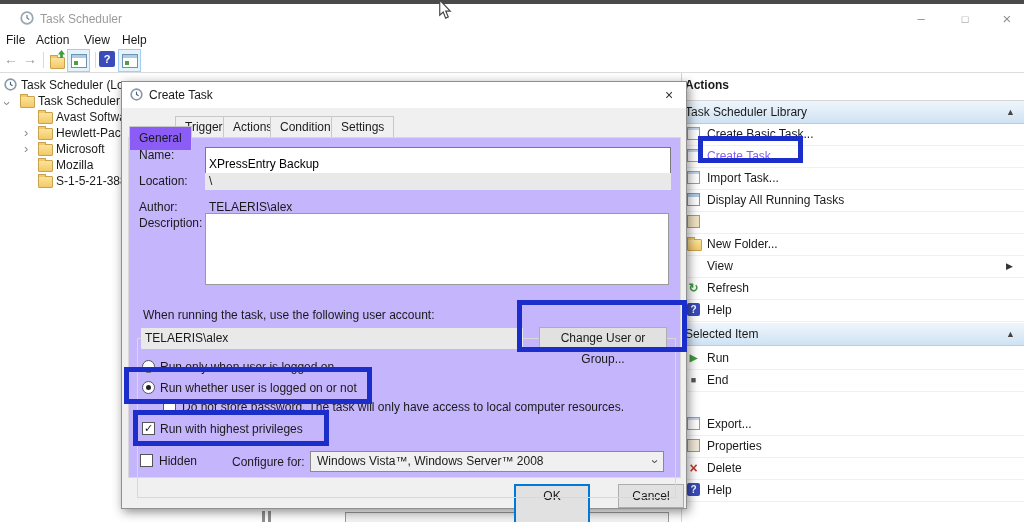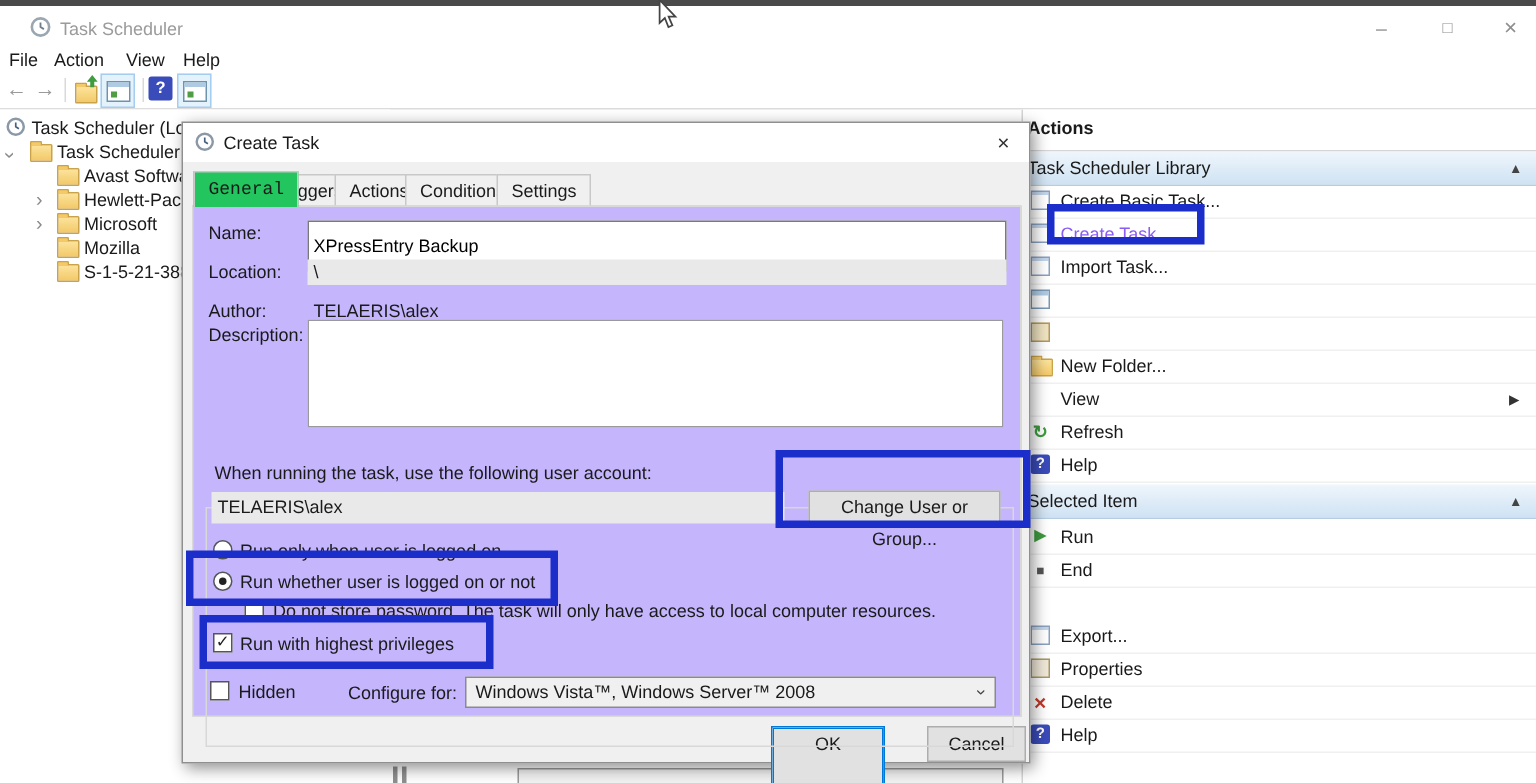--- a/index.html
+++ b/index.html
@@ -64,21 +64,21 @@
   #mid-strip{left:345px;top:512px;width:322px;height:12px;background:#f2f2f2;border:1px solid #9a9a9a;}
   
   #dlg{left:121px;top:81px;width:566px;height:428px;background:#f0f0f0;border:1px solid #8f8f8f;
        box-shadow:2px 3px 10px rgba(0,0,0,.45);z-index:10;box-sizing:border-box;}
   #dlg-titlebar{position:absolute;left:0;top:0;width:564px;height:26px;background:#fff;}
   #dlg-title{position:absolute;left:27px;top:6px;}
   #dlg-close{position:absolute;right:2px;top:0;width:30px;height:26px;text-align:center;line-height:26px;
              color:#333;font-size:14px;}
   .tab{position:absolute;top:34px;height:21px;line-height:21px;padding:0 9px;background:#f0f0f0;
        border:1px solid #c8c8c8;border-bottom:none;box-sizing:border-box;}
-  .tab.active{top:32px;height:24px;line-height:23px;background:#22c55e;z-index:3;font-family:Liberation Mono, monospace;}
+  .tab.active{top:44px;height:24px;line-height:23px;background:#8b5cf6;z-index:3;}
   #tabpage{position:absolute;left:6px;top:55px;width:553px;height:341px;background:#c4b5fd;
            border:1px solid #d9d9d9;box-sizing:border-box;z-index:2;}
   .fld-label{position:absolute;line-height:14px;}
   #name-input{position:absolute;left:76px;top:9px;width:466px;height:19px;border:1px solid #7a7a7a;
               background:#fff;font:12px "Liberation Sans",sans-serif;padding:16px 3px;box-sizing:border-box;}
   .gray-strip{position:absolute;background:#e9e9e9;line-height:17px;padding-left:4px;box-sizing:border-box;}
   #desc-area{position:absolute;left:76px;top:75px;width:464px;height:72px;border:1px solid #9a9a9a;
              background:#fff;resize:none;font:12px "Liberation Sans",sans-serif;box-sizing:border-box;}
   #groupbox{position:absolute;left:8px;top:156px;width:537px;height:158px;border:1px solid #d8d8d8;margin-top:44px;}
   #group-title{position:absolute;left:8px;top:-7px;background:#fdfdfd;padding:0 4px;line-height:14px;}
@@ -197,20 +197,21 @@
     <div class="act-item disabled" style="top:72px">
       <span class="ai ic-doc"></span>
       <span class="lbl">Create Task...</span>
     </div>
     <div class="act-item" style="top:94px">
       <span class="ai ic-doc"></span>
       <span class="lbl">Import Task...</span>
     </div>
     <div class="act-item" style="top:116px">
       <span class="ai ic-win"></span>
+      <span class="lbl">Display All Running Tasks</span>
     </div>
     <div class="act-item" style="top:138px">
       <span class="ai ic-scroll"></span>
     </div>
     <div class="act-item" style="top:160px">
       <span class="folder" style="left:5px;top:6px"></span>
       <span class="lbl">New Folder...</span>
     </div>
     <div class="act-item" style="top:182px">
       <span class="lbl">View</span>

